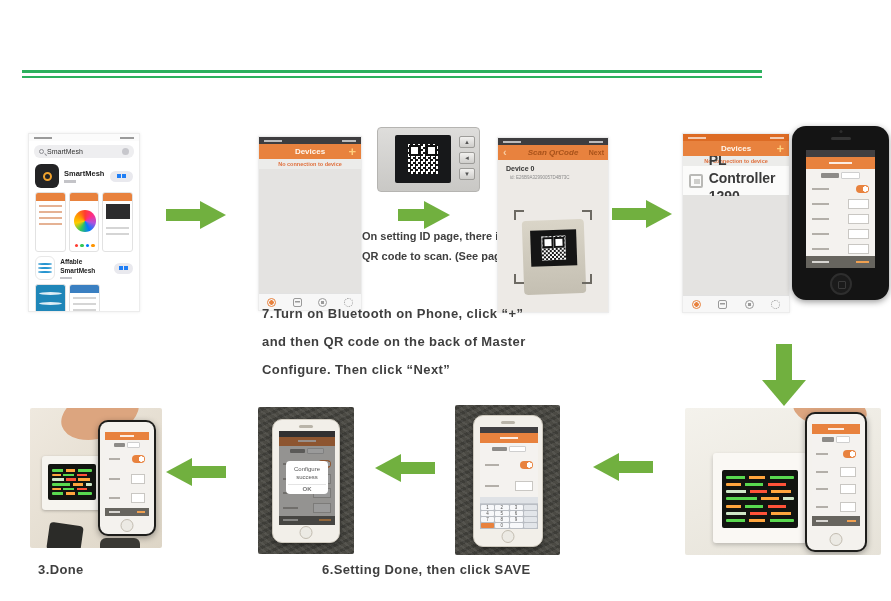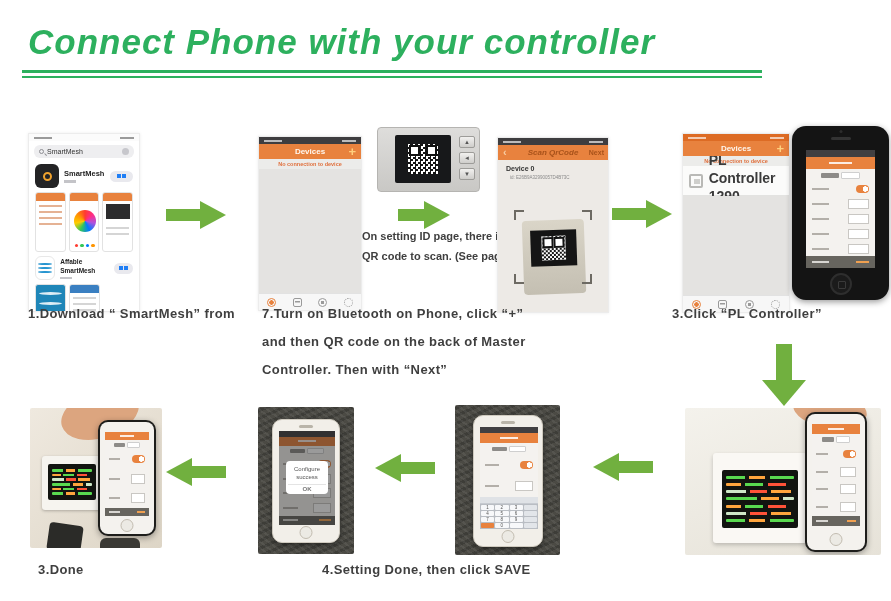--- a/index.html
+++ b/index.html
@@ -175,21 +175,20 @@
   .keypad { flex:1; display:grid; grid-template-columns:repeat(4,1fr); gap:1px; background:#b9bdc3; padding:1px; }
   .key { background:#f7f8fa; display:flex; align-items:center; justify-content:center; font-size:4.5px; color:#555; border-radius:1px; }
   .key.fn { background:#e2e5e9; }
   .key.accent { background:#e8823e; }
 </style>
 </head>
 <body>
 
 <div id="canvas">
 
-  <div class="page-title">Connect Phone with your controller</div>
   <div class="title-rule1"></div>
   <div class="title-rule2"></div>
 
   <div class="shot" style="left:28px;top:117px;width:112px;height:179px;">
     <div class="statusbar light"></div>
     <div class="searchfield">
       <span class="mag"></span>
       <span class="searchtext">SmartMesh</span>
       <span class="clearx"></span>
     </div>
@@ -373,28 +372,26 @@
       <div class="mui-row"></div>
       <div class="mui-row"></div>
       <div class="mui-row"></div>
       <div class="mui-row"></div>
       <div class="mui-footer"></div>
     </div>
     <div class="bp-home"></div>
   </div>
 
   <div class="cap" style="left:28px;top:300px;">
-    <div>1.Download “ SmartMesh” from</div>
   </div>
   <div class="cap" style="left:262px;top:300px;">
     <div>7.Turn on Bluetooth on Phone, click “+”</div>
     <div>and then QR code on the back of Master</div>
-    <div>Controller. Then with “Next”</div>
-  </div>
-  <div class="cap" style="left:672px;top:300px;">3.Click “PL Controller”</div>
+    <div>Configure. Then click “Next”</div>
+  </div>
 
   <div class="arrow ad" style="left:762px;top:344px;width:44px;height:62px;">
     <div class="shaft"></div>
       <div class="head"></div>
   </div>
 
   <div class="photo desk" style="left:30px;top:408px;width:132px;height:140px;">
     <div class="hand" style="left:30px;top:-18px;width:80px;height:48px;transform:rotate(-18deg);"></div>
     <div style="position:absolute;left:12px;top:48px;width:62px;height:54px;background:#f6f4ef;border-radius:3px;box-shadow:0 1px 3px rgba(0,0,0,.25);">
       <div class="datascreen" style="left:6px;top:8px;width:48px;height:36px;">
@@ -514,15 +511,15 @@
         <div class="mui-row"></div>
         <div class="mui-row"></div>
         <div class="mui-row"></div>
         <div class="mui-footer"></div>
       </div>
       <div class="wp-home" style="bottom:6px;"></div>
     </div>
   </div>
 
   <div class="cap" style="left:38px;top:556px;">3.Done</div>
-  <div class="cap" style="left:322px;top:556px;">4.Setting Done, then click SAVE</div>
+  <div class="cap" style="left:322px;top:556px;">6.Setting Done, then click SAVE</div>
 
 </div>
 
 </body></html>

